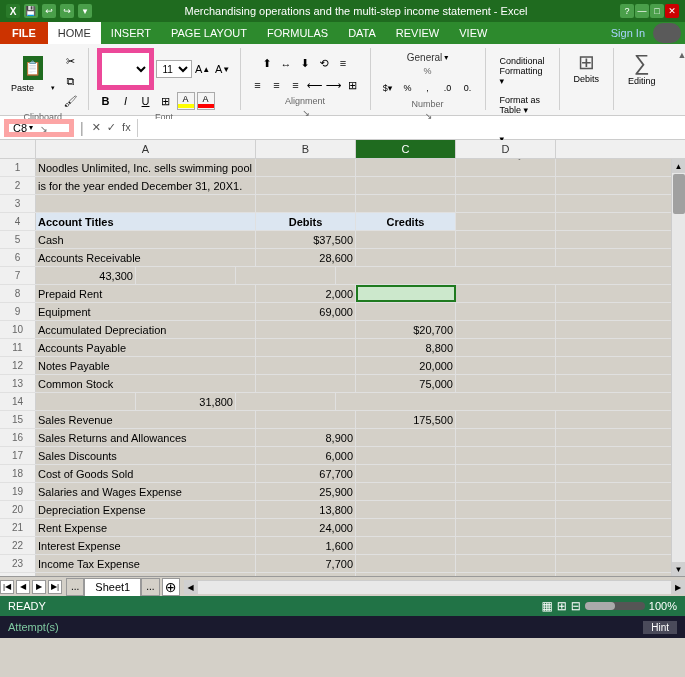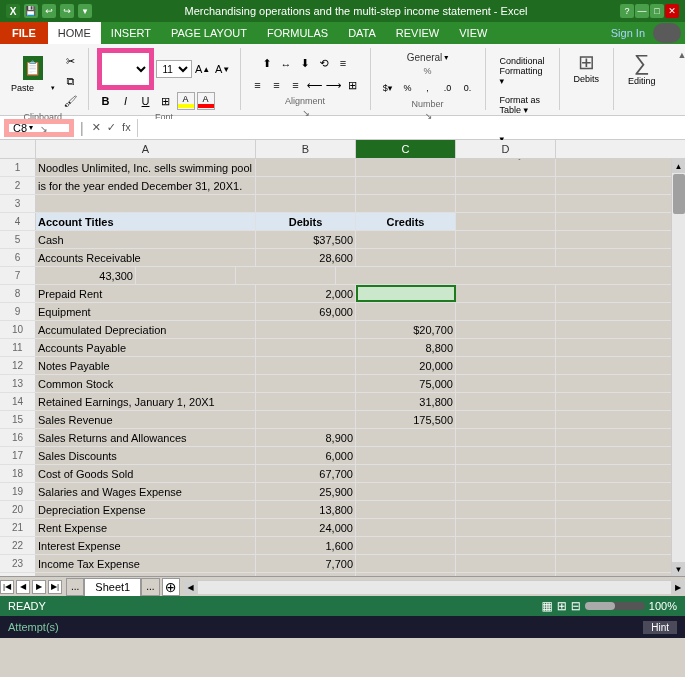--- a/index.html
+++ b/index.html
@@ -559,21 +559,20 @@
   </div>
           <div class="ss-row">
     <div class="row-num">13</div>
     <div class="ss-cell col-a ">Common Stock</div>
     <div class="ss-cell col-b "></div>
     <div class="ss-cell col-c  ">75,000</div>
     <div class="ss-cell col-d"></div>
   </div>
           <div class="ss-row">
     <div class="row-num">14</div>
-    <div class="ss-cell col-a ">Retained Earnings, January 1, 20X1</div>
     <div class="ss-cell col-b "></div>
     <div class="ss-cell col-c  ">31,800</div>
     <div class="ss-cell col-d"></div>
   </div>
           <div class="ss-row">
     <div class="row-num">15</div>
     <div class="ss-cell col-a ">Sales Revenue</div>
     <div class="ss-cell col-b "></div>
     <div class="ss-cell col-c  ">175,500</div>
     <div class="ss-cell col-d"></div>

